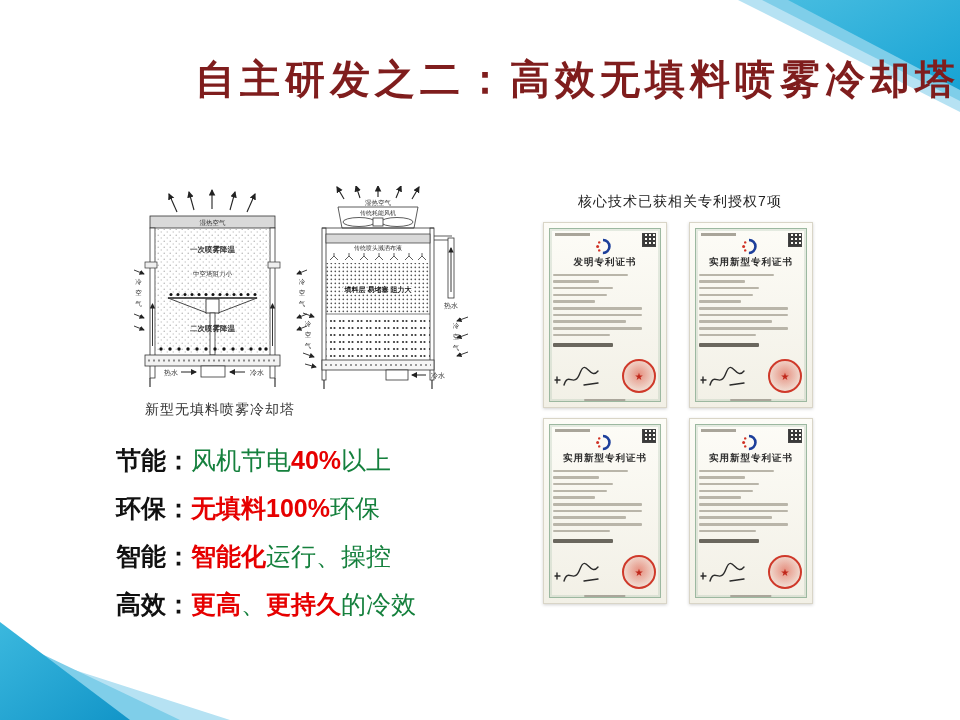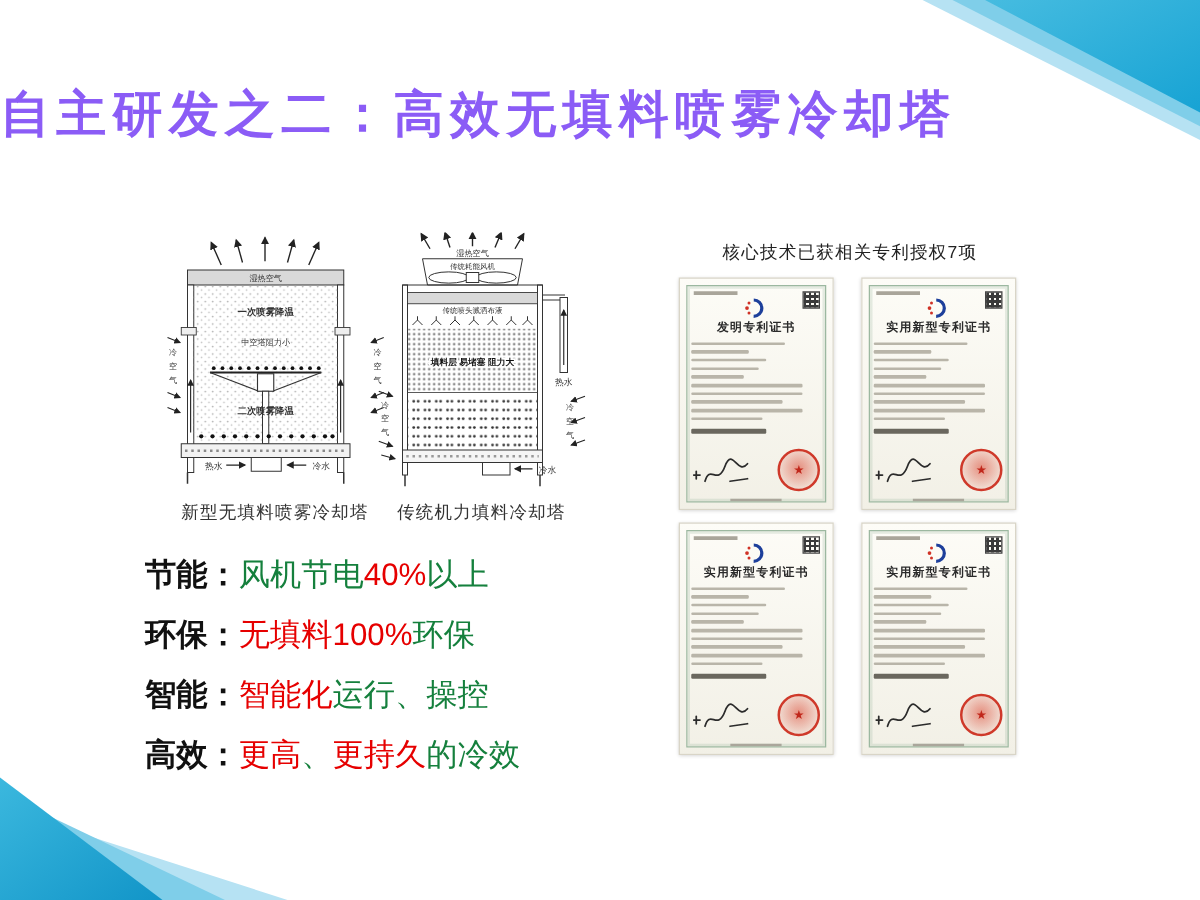--- a/index.html
+++ b/index.html
@@ -3,23 +3,23 @@
 <meta charset="utf-8">
 <style>
   html,body{margin:0;padding:0;background:#888;}
   .slide{position:relative;width:960px;height:720px;background:#ffffff;overflow:hidden;
          font-family:"Liberation Sans", sans-serif;}
   
   .deco{position:absolute;pointer-events:none;}
   .deco-tr{top:0;right:0;}
   .deco-bl{bottom:0;left:0;}
   
-  .title{position:absolute;top:64px;left:0;width:960px;text-align:left;
+  .title{position:absolute;top:52px;left:0;width:960px;text-align:right;
          font-family:"Liberation Serif", serif;font-weight:600;font-size:40px;
-         letter-spacing:5px;color:#8b5cf6;}
+         letter-spacing:5px;color:#7f1d1d;}
   
   .diagram{position:absolute;}
   .diag-left{left:133px;top:186px;}
   .diag-right{left:302px;top:186px;}
   .caption{position:absolute;top:401px;font-size:14px;color:#333;text-align:center;letter-spacing:1px;}
   .caption-left{left:125px;width:190px;}
   .caption-right{left:295px;width:180px;}
   svg text{fill:#333;font-family:"Liberation Sans", sans-serif;}
   
   .patent-header{position:absolute;left:530px;top:193px;width:300px;text-align:center;
@@ -41,21 +41,21 @@
   .sig-row{position:absolute;left:10px;right:8px;bottom:14px;height:34px;}
   .seal{position:absolute;right:2px;bottom:0;width:30px;height:30px;border-radius:50%;
         border:2px solid #cf392a;background:radial-gradient(circle at 50% 45%, rgba(217,62,41,.55), rgba(217,62,41,.12) 72%);
         display:flex;align-items:center;justify-content:center;font-size:10px;color:#c0271b;}
   .foot-ln{position:absolute;bottom:6px;left:50%;transform:translateX(-50%);width:34%;height:2px;background:#aaa69b;}
   
   .features{position:absolute;left:116px;top:445px;width:430px;}
   .feature-line{height:48px;font-size:25px;line-height:30px;white-space:nowrap;color:#111;}
   .f-prefix{font-weight:bold;color:#111;}
   .f-normal{color:#15803d;}
-  .f-red{color:#e60000;font-weight:normal;}
+  .f-red{color:#e60000;font-weight:bold;}
 </style>
 </head>
 <body>
 
 <div class="slide">
 
   <svg class="deco deco-tr" width="230" height="115" viewBox="0 0 230 115">
     <defs>
       <linearGradient id="gTR" x1="0" y1="0" x2="1" y2="1">
         <stop offset="0" stop-color="#46bce0"></stop>
@@ -277,21 +277,20 @@
     <g stroke="#222" stroke-width="0.9">
       <line x1="166" y1="131" x2="155" y2="135" marker-end="url(#ah2)"></line>
       <line x1="166" y1="148" x2="155" y2="152" marker-end="url(#ah2)"></line>
       <line x1="166" y1="166" x2="155" y2="170" marker-end="url(#ah2)"></line>
     </g>
     <line x1="22" y1="194" x2="22" y2="203" stroke="#333" stroke-width="1.2"></line>
     <line x1="130" y1="194" x2="130" y2="203" stroke="#333" stroke-width="1.2"></line>
   </svg>
 
   <div class="caption caption-left">新型无填料喷雾冷却塔</div>
-  <div class="caption caption-right">传统机力填料冷却塔</div>
 
   <div class="patent-header">核心技术已获相关专利授权7项</div>
   <div class="cert-grid" id="cert-grid">
   <div class="cert">
     <div class="cert-frame"></div>
     <div class="qr"></div>
     <div class="cert-body">
       <div class="cert-no"></div>
       <svg width="22" height="17" viewBox="0 0 22 17">
         <path d="M9,2 a6.2,6.2 0 1 1 -0.1,13" stroke="#1d3f9b" stroke-width="2.6" fill="none"></path>

